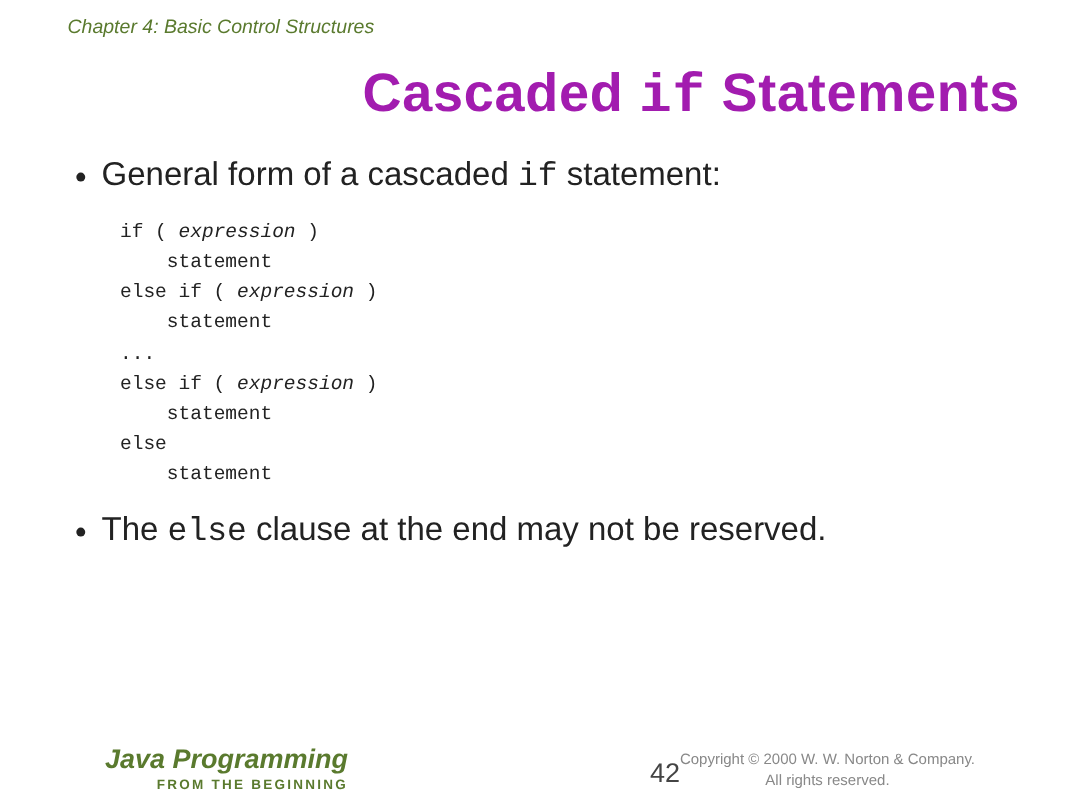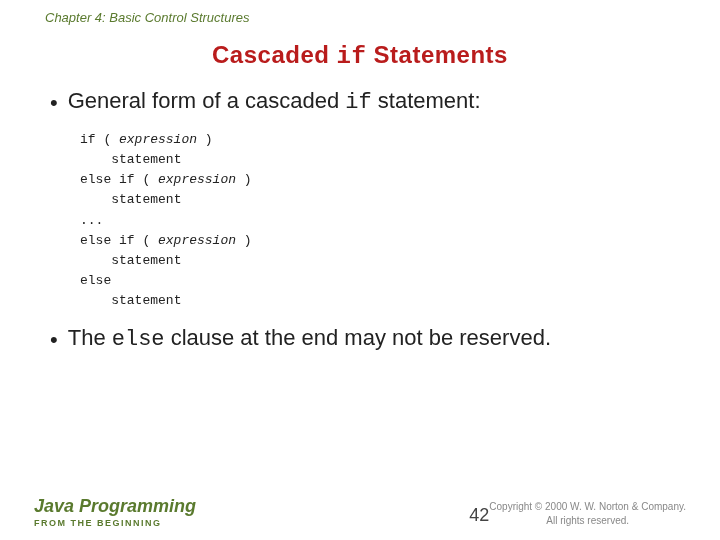--- a/index.html
+++ b/index.html
@@ -23,24 +23,24 @@
     
     .chapter-title {
       font-size: 13px;
       font-style: italic;
       color: #5a7a2e;
       padding: 10px 45px 6px 45px;
     }
 
     
     .slide-title {
-      text-align: center;
-      font-size: 24px;
-      font-weight: bold;
-      color: #b91c1c;
+      text-align: right;
+      font-size: 36px;
+      font-weight: bold;
+      color: #a21caf;
       padding: 10px 40px 18px 40px;
       letter-spacing: 0.5px;
     }
 
     .slide-title .code-font {
       font-family: 'Courier New', Courier, monospace;
       font-weight: bold;
     }
 
     
@@ -96,40 +96,41 @@
     }
 
     
     .footer {
       position: absolute;
       bottom: 12px;
       left: 0;
       right: 0;
       display: flex;
       align-items: flex-end;
-      padding: 0 34px;
+      padding: 0 70px;
     }
 
     .footer-left {
       flex: 0 0 auto;
     }
 
     .footer-brand {
       font-size: 18px;
       font-weight: bold;
       color: #5a7a2e;
       font-style: italic;
     }
 
     .footer-sub {
       font-size: 9px;
       color: #5a7a2e;
       letter-spacing: 1.5px;
       font-weight: bold;
       margin-top: 1px;
+      text-align: right;
     }
 
     .footer-page {
       flex: 1;
       text-align: right;
       font-size: 18px;
       color: #444;
       margin-bottom: 2px;
     }
 

